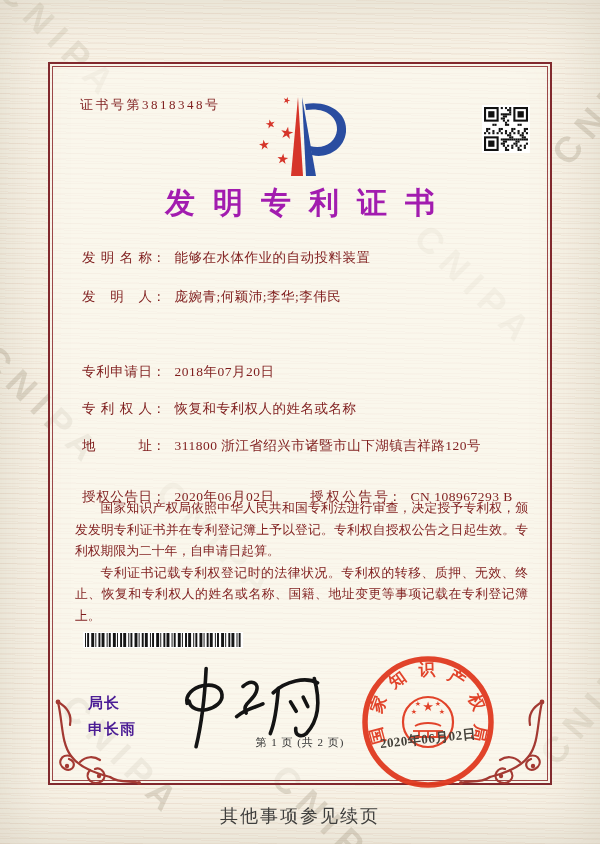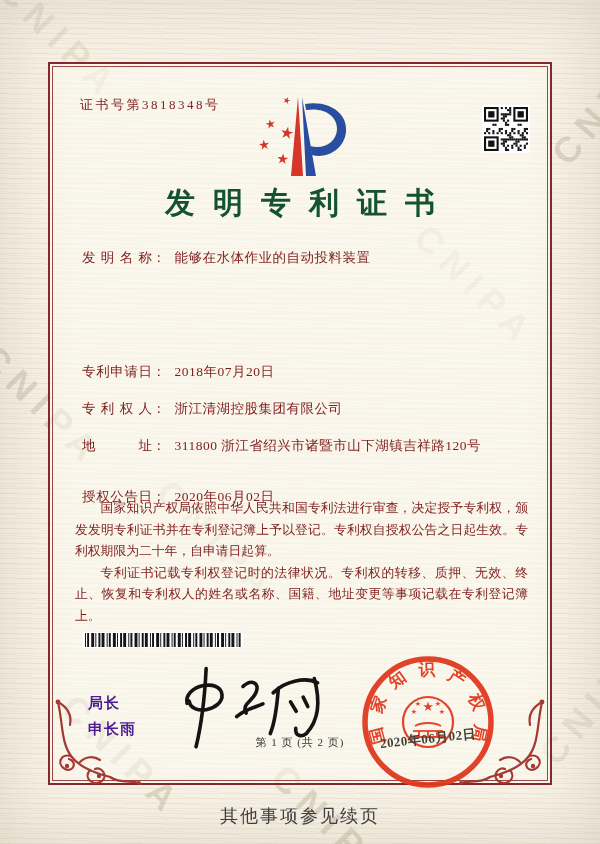--- a/index.html
+++ b/index.html
@@ -31,21 +31,21 @@
   .frame-inner{ position:absolute; inset:2px; border:1px solid #9c4747; }
 
   .layer{ position:absolute; inset:0; z-index:5; }
 
   .cert-no{ position:absolute; left:80px; top:96px; font-size:13px; letter-spacing:2.5px; color:#7f1d1d; }
 
   .logo{ position:absolute; left:250px; top:92px; width:100px; height:92px; }
   .qr{ position:absolute; left:482px; top:105px; width:48px; height:48px; background:#fff; padding:2px; }
 
   .title{ position:absolute; left:48px; top:183px; width:504px; text-align:center;
-    font-size:30px; font-weight:600; letter-spacing:18px; text-indent:18px; color:#14532d; }
+    font-size:30px; font-weight:600; letter-spacing:18px; text-indent:18px; color:#a21caf; }
 
   .frow{ position:absolute; left:82px; width:470px; font-size:13.5px; color:#7f1d1d; white-space:nowrap; }
   .flabel{ display:inline-block; text-align:justify; text-align-last:justify; width:70px; vertical-align:bottom; }
   .flabel.w80{ width:78px; }
   .fcolon{ margin-right:9px; }
   .fvalue{ letter-spacing:0.5px; }
   .fgroup2{ position:absolute; left:228px; top:0; }
 
   .bodytext{ position:absolute; left:75px; top:498px; width:453px; font-size:12.8px;
     line-height:21.5px; text-align:justify; color:#7f1d1d; }
@@ -203,31 +203,37 @@
       <rect x="0" y="14" width="7" height="7" fill="#111"></rect>
       <rect x="1" y="15" width="5" height="5" fill="#fff"></rect>
       <rect x="2" y="16" width="3" height="3" fill="#111"></rect>
     </svg>
 
   <div class="title">发明专利证书</div>
 
   <div class="frow" style="top:249px;">
     <span class="flabel">发明名称</span><span class="fcolon">：</span><span class="fvalue">能够在水体作业的自动投料装置</span>
   </div>
+  <div class="frow" style="top:288px;">
+    <span class="flabel">发明人</span><span class="fcolon">：</span><span class="fvalue">庞婉青;何颖沛;李华;李伟民</span>
+  </div>
   <div class="frow" style="top:363px;">
     <span class="flabel">专利申请日</span><span class="fcolon">：</span><span class="fvalue">2018年07月20日</span>
   </div>
   <div class="frow" style="top:400px;">
-    <span class="flabel">专利权人</span><span class="fcolon">：</span><span class="fvalue">浙江清湖控股集团有限公司</span>
+    <span class="flabel">专利权人</span><span class="fcolon">：</span><span class="fvalue">恢复和专利权人的姓名或名称</span>
   </div>
   <div class="frow" style="top:437px;">
     <span class="flabel">地址</span><span class="fcolon">：</span><span class="fvalue">311800 浙江省绍兴市诸暨市山下湖镇吉祥路120号</span>
   </div>
   <div class="frow" style="top:488px;">
     <span class="flabel">授权公告日</span><span class="fcolon">：</span><span class="fvalue">2020年06月02日</span>
+    <span class="fgroup2">
+      <span class="flabel w80">授权公告号</span><span class="fcolon">：</span><span class="fvalue">CN 108967293 B</span>
+    </span>
   </div>
 
   <div class="bodytext">
     <p>国家知识产权局依照中华人民共和国专利法进行审查，决定授予专利权，颁发发明专利证书并在专利登记簿上予以登记。专利权自授权公告之日起生效。专利权期限为二十年，自申请日起算。</p>
     <p>专利证书记载专利权登记时的法律状况。专利权的转移、质押、无效、终止、恢复和专利权人的姓名或名称、国籍、地址变更等事项记载在专利登记簿上。</p>
   </div>
 
   <svg class="barcode" viewBox="0 0 160 14" preserveAspectRatio="none" id="barcode" aria-hidden="true">
       <rect x="0" y="0" width="1" height="14" fill="#151515"></rect>
       <rect x="2.2" y="0" width="2" height="14" fill="#151515"></rect>

